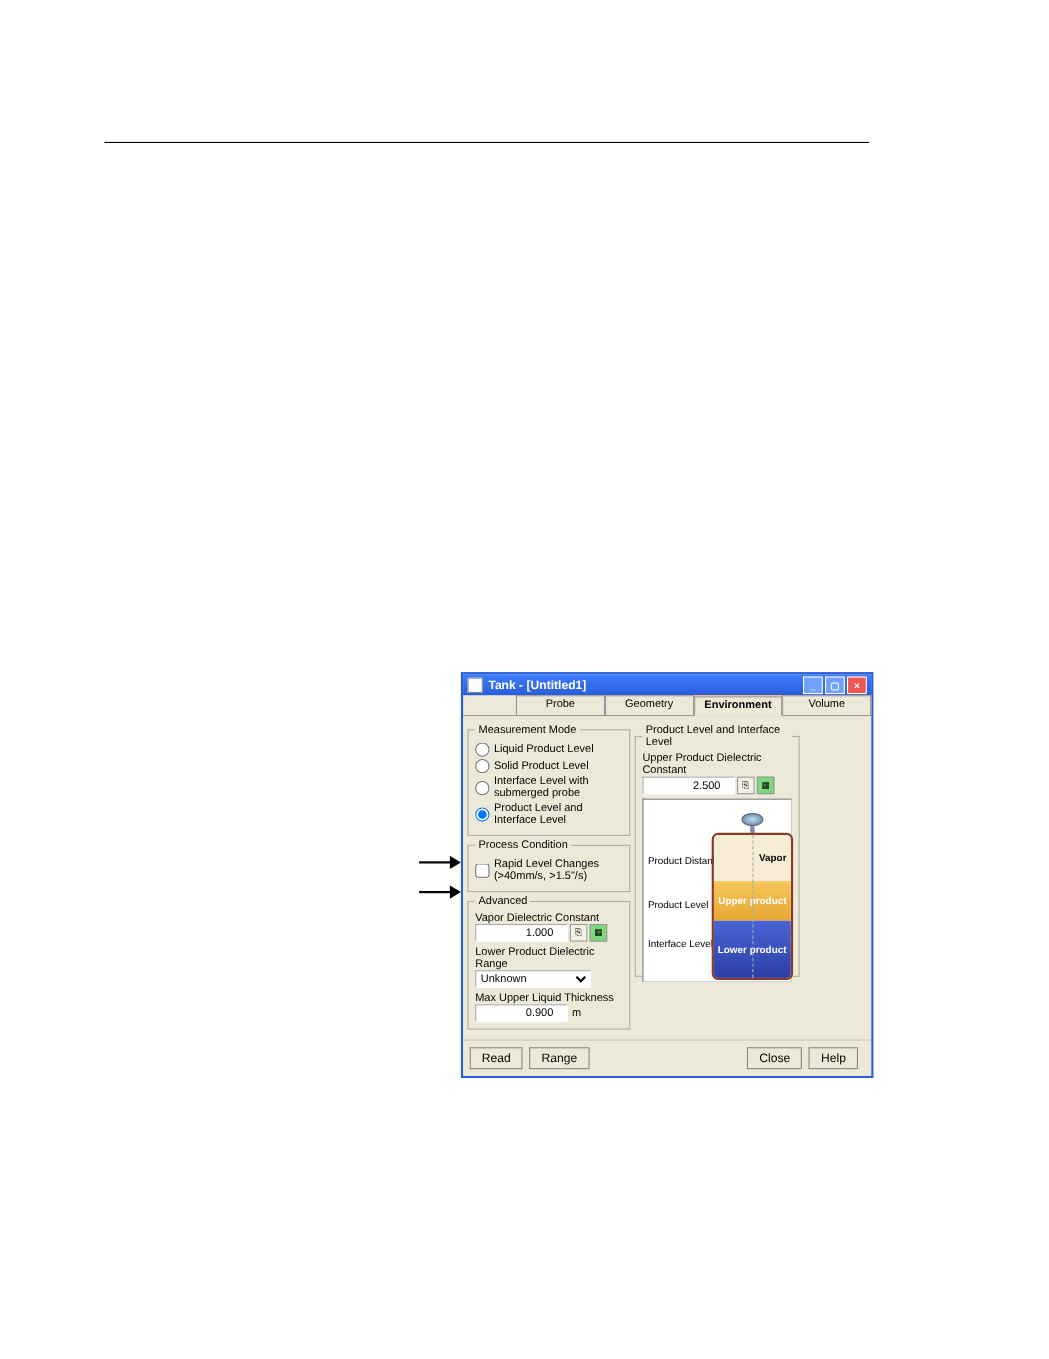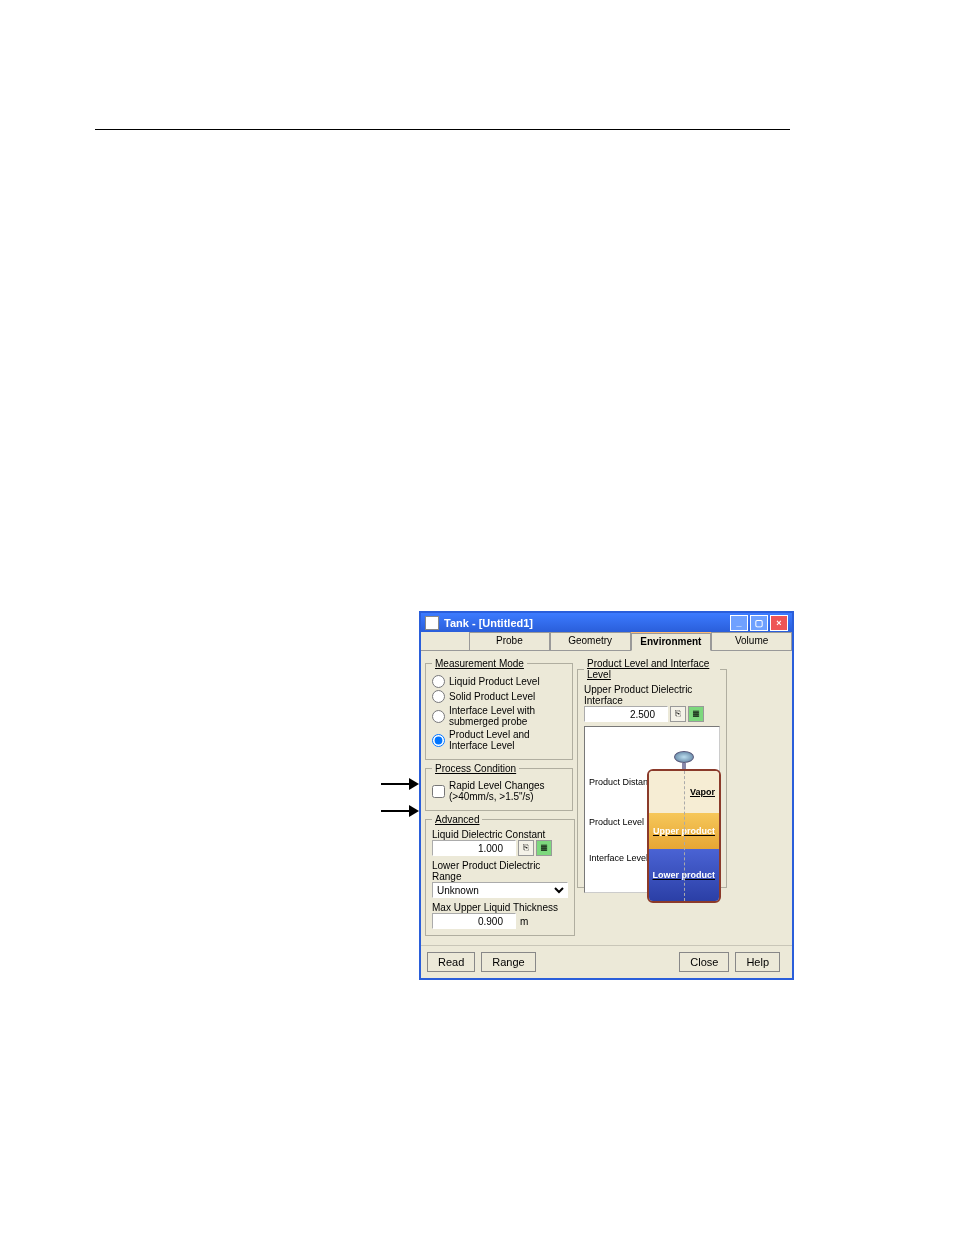--- a/index.html
+++ b/index.html
@@ -12,36 +12,36 @@
 .title-controls span { width:16px; height:14px; background:#6fa1ff; border:1px solid #fff; display:inline-flex; align-items:center; justify-content:center; font-size:9px; font-weight:bold; color:#fff; }
 .title-controls .close { background:#e55; }
 
 .tabrow { display:flex; height:18px; background:#fdba74;margin-left:48px; }
 .tab { flex:1; border:1px solid #999; border-bottom:none; text-align:center; font-size:10px; line-height:16px; background:#ece9d8; }
 .tab.active { background:#ece9d8; font-weight:bold; border-bottom:1px solid #ece9d8; position:relative; top:1px; }
 
 .content { display:flex; background:#ece9d8; border-top:1px solid #999; padding:4px 4px 6px 4px; }
 
 fieldset { border:1px solid #b0aea0; margin:3px 0; padding:4px 6px 6px 6px; font-size:10px; }
-legend { font-size:10px; padding:0 3px;text-decoration:underline; }
+legend { font-size:10px; padding:0 3px; }
 
 .left-col { width:148px; }
 .mid-col { width:150px; margin-left:4px; }
 .right-col { width:56px; margin-left:4px; display:flex; flex-direction:column; align-items:flex-end; }
 
 .radio-row, .chk-row { display:flex; align-items:center; font-size:10px; margin:2px 0; }
 .radio-row input, .chk-row input { margin:0 4px 0 0; }
 
 .numbox { width:58px; height:14px; border:1px inset #fff; text-align:right; font-size:10px; padding:0 12px; background:#fff; }
 .iconbtn { width:14px; height:14px; border:1px solid #999; background:#f4f2e8; display:inline-block; vertical-align:middle; margin-left:2px; font-size:8px; text-align:center; line-height:14px; }
 .iconbtn.green { background:#7dd87d; }
-.sel { width:136px; height:16px; border:1px inset #fff; background:#fff; font-size:10px; }
+.sel { width:105px; height:16px; border:1px inset #fff; background:#fff; font-size:10px; }
 
 .tank-panel { border:1px inset #ccc; background:#fff; height:165px; position:relative; margin-top:4px; }
-.tank { position:absolute; left:60px; top:24px; width:78px;text-decoration:underline; }
+.tank { position:absolute; left:60px; top:12px; width:78px; }
 .tank .head { width:20px; height:18px; margin:0 auto; position:relative; }
 .tank .head .disc { width:18px; height:10px; background:radial-gradient(#bde,#579); border-radius:50%; border:1px solid #557; }
 .tank .head .stem { width:4px; height:10px; background:#88a; margin:0 auto; }
 .tank .body { width:70px; height:130px; border:2px solid #8b3a2a; border-radius:6px; margin:0 auto; overflow:hidden; position:relative; }
 .layer-vapor { height:42px; background:#f6edd4; display:flex; align-items:center; justify-content:flex-end; padding-right:4px; font-weight:bold; font-size:9px; color:#000; }
 .layer-upper { height:36px; background:linear-gradient(#f6c75a,#e6a634); display:flex; align-items:center; justify-content:flex-end; padding-right:4px; font-weight:bold; font-size:9px; color:#fff; text-align:right; }
 .layer-lower { flex:1; height:52px; background:linear-gradient(#4a63d4,#2b3fa6); display:flex; align-items:center; justify-content:flex-end; padding-right:4px; font-weight:bold; font-size:9px; color:#fff; text-align:right; }
 .probe-line { position:absolute; left:50%; top:0; width:0; height:100%; border-left:1px dashed #aaa; }
 .side-label { position:absolute; font-size:9px; left:4px; }
 
@@ -110,42 +110,42 @@
       <fieldset>
         <legend>Process Condition</legend>
         <label class="chk-row">
             <input type="checkbox" style="">
             <span>Rapid Level Changes (&gt;40mm/s, &gt;1.5"/s)</span>
           </label>
       </fieldset>
 
       <fieldset>
         <legend>Advanced</legend>
-        <div>Liquid Dielectric Constant</div>
+        <div>Vapor Dielectric Constant</div>
         <div style="display:flex;align-items:flex-end;">
           <input class="numbox" value="1.000" style="">
           <span class="iconbtn">⎘</span>
           <span class="iconbtn green">▦</span>
         </div>
         <div style="margin-top:4px;">Lower Product Dielectric Range</div>
         <select class="sel">
           <option>Unknown</option>
         </select>
         <div style="margin-top:4px;">Max Upper Liquid Thickness</div>
         <div style="display:flex;align-items:center;">
           <input class="numbox" value="0.900" style="">
           <span style="margin-left:4px;">m</span>
         </div>
       </fieldset>
     </div>
 
     <div class="mid-col">
       <fieldset style="height:218px;">
         <legend>Product Level and Interface Level</legend>
-        <div>Upper Product Dielectric Interface</div>
+        <div>Upper Product Dielectric Constant</div>
         <div style="display:flex;align-items:center;">
           <input class="numbox" value="2.500" style="">
           <span class="iconbtn">⎘</span>
           <span class="iconbtn green">▦</span>
         </div>
         <div class="tank-panel">
           <div class="side-label" style="top:50px;">Product Distance</div>
           <div class="side-label" style="top:90px;">Product Level</div>
           <div class="side-label" style="top:126px;">Interface Level</div>
           <div class="tank">

